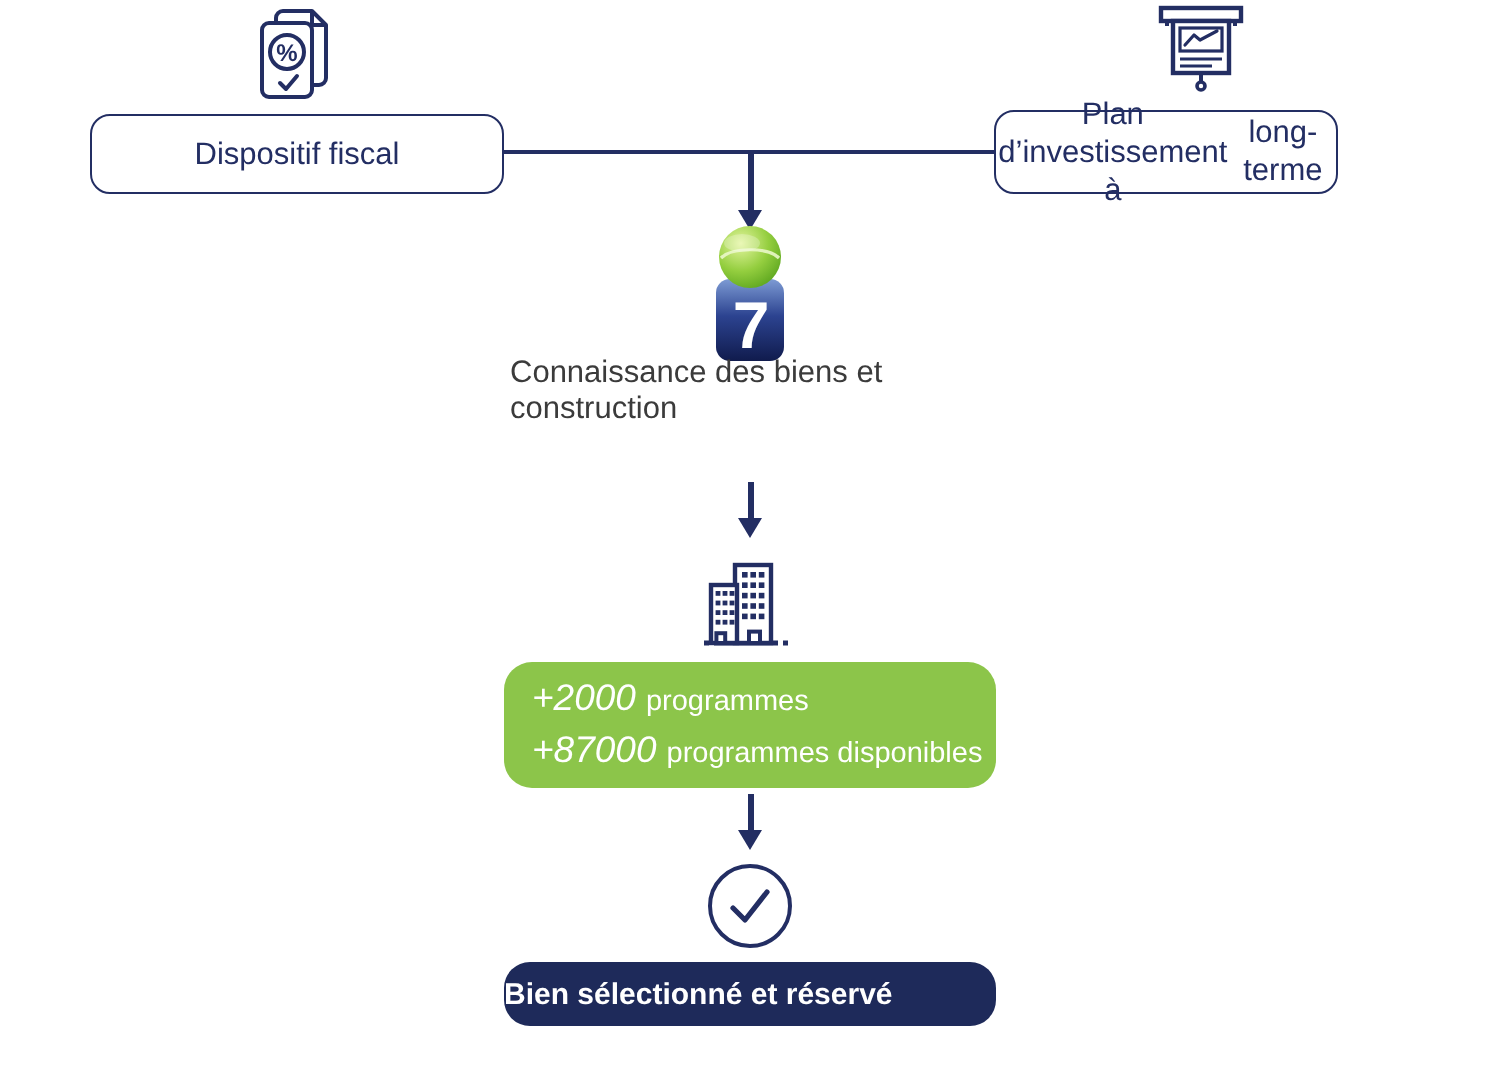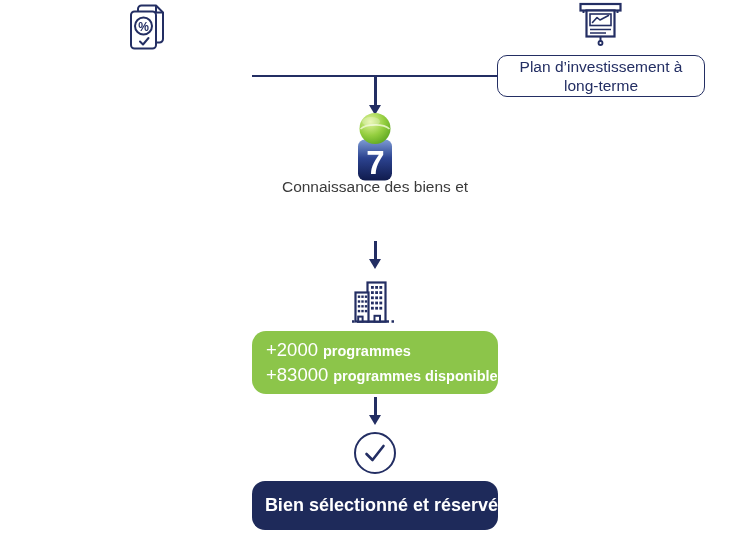--- a/index.html
+++ b/index.html
@@ -19,68 +19,71 @@
   .hline{position:absolute;background:#232e63;height:2.5px;}
   .vline{position:absolute;background:#232e63;width:2.5px;}
   .ahead{
     position:absolute;width:0;height:0;
     border-left:6.5px solid transparent;border-right:6.5px solid transparent;
     border-top:10px solid #232e63;
   }
   
   .knowledge{
     position:absolute;left:255px;top:178px;width:240px;
-    text-align:center;color:#3b3b3b;font-size:15.5px;line-height:17.5px;
+    color:#3b3b3b;font-size:15.5px;line-height:17.5px;
   }
   
   .stats-box{
     position:absolute;left:252px;top:331px;width:246px;height:63px;
     box-sizing:border-box;background:#8cc54a;border-radius:14px;
     display:flex;flex-direction:column;justify-content:center;
     padding-left:14px;color:#ffffff;
   }
   .stat-line{white-space:nowrap;line-height:23px;}
-  .stat-value{font-size:18.5px;margin-right:5px;}
-  .stat-label{font-size:14.5px;font-weight:bold;}
+  .stat-value{font-size:18.5px;margin-right:5px;font-style:italic;}
+  .stat-label{font-size:14.5px;}
   
   .result-box{
-    position:absolute;left:252px;top:481px;width:246px;height:49px;
+    position:absolute;left:252px;top:481px;width:246px;height:32px;
     box-sizing:border-box;background:#1e2a5a;border-radius:13px;
-    display:flex;align-items:center;justify-content:flex-end;
-    color:#ffffff;font-size:18px;font-weight:700;text-align:center;
+    display:flex;align-items:center;justify-content:flex-start;
+    color:#ffffff;font-size:15px;font-weight:700;text-align:center;
   }
   svg{display:block;}
 </style>
 </head>
 <body>
 
 <div class="stage">
 
   <svg class="abs" style="left:128px;top:3px;" width="40" height="48" viewBox="0 0 40 48">
     <path d="M13.5,2.5 H28 L35,9.5 V36 a3.5,3.5 0 0 1 -3.5,3.5 H13.5 a3.5,3.5 0 0 1 -3.5,-3.5 V6 a3.5,3.5 0 0 1 3.5,-3.5 Z" fill="#ffffff" stroke="#232e63" stroke-width="2" stroke-linejoin="round"></path>
     <path d="M28,2.5 V9.5 H35" fill="none" stroke="#232e63" stroke-width="2" stroke-linejoin="round"></path>
     <rect x="3" y="8.5" width="25" height="37" rx="3.5" fill="#ffffff" stroke="#232e63" stroke-width="2"></rect>
     <circle cx="15.5" cy="23" r="8.5" fill="none" stroke="#232e63" stroke-width="2"></circle>
     <text x="15.5" y="27.5" text-anchor="middle" font-size="12" font-weight="700" fill="#232e63">%</text>
     <path d="M12,38.5 l3,3 5.5,-6.5" fill="none" stroke="#232e63" stroke-width="2" stroke-linecap="round" stroke-linejoin="round"></path>
   </svg>
 
+  <div class="node-box" style="left:45px;top:57px;width:207px;height:40px;">
+    <span>Dispositif fiscal</span>
+  </div>
 
   <svg class="abs" style="left:577px;top:2px;" width="47" height="46" viewBox="0 0 47 46">
     <rect x="3.5" y="2" width="40" height="6.5" fill="#ffffff" stroke="#232e63" stroke-width="2.2"></rect>
     <path d="M6.5,8.5 v2.5 M40.5,8.5 v2.5" stroke="#232e63" stroke-width="2"></path>
     <rect x="9.5" y="8.5" width="28" height="26" fill="#ffffff" stroke="#232e63" stroke-width="2.2"></rect>
     <rect x="13" y="12" width="21" height="11.5" fill="none" stroke="#232e63" stroke-width="1.6"></rect>
     <path d="M15.5,20.5 L20,15.5 L23,18 L31.5,13.5" fill="none" stroke="#232e63" stroke-width="1.6" stroke-linejoin="round" stroke-linecap="round"></path>
     <path d="M13,27.5 H34 M13,31 H29" stroke="#232e63" stroke-width="1.6"></path>
     <path d="M23.5,34.5 V39" stroke="#232e63" stroke-width="2"></path>
     <circle cx="23.5" cy="41" r="2" fill="#ffffff" stroke="#232e63" stroke-width="1.8"></circle>
   </svg>
 
-  <div class="node-box" style="left:497px;top:55px;width:208px;height:42px;flex-direction:column;">
+  <div class="node-box" style="left:497px;top:55px;width:172px;height:42px;">
     <span>Plan d’investissement à</span>
     <span>long-terme</span>
   </div>
 
   <div class="hline" style="left:252px;top:74.5px;width:245px;"></div>
   <div class="vline" style="left:374px;top:75px;height:31px;"></div>
   <div class="ahead" style="left:369px;top:105px;"></div>
 
   <svg class="abs" style="left:355px;top:112px;" width="40" height="70" viewBox="0 0 40 70">
     <defs>
@@ -97,20 +100,21 @@
     </defs>
     <rect x="3" y="27.5" width="34" height="41" rx="7" fill="url(#lgBlue)"></rect>
     <text x="20.5" y="62" text-anchor="middle" font-size="33" font-weight="700" fill="#ffffff">7</text>
     <circle cx="20" cy="16.5" r="15.5" fill="url(#rgGreen)"></circle>
     <path d="M5.5,17 C11,11.5 29,11.5 34.5,17" stroke="#eaf7c9" stroke-width="1.6" fill="none" opacity="0.9"></path>
     <ellipse cx="16" cy="9.5" rx="9" ry="4.5" fill="#ffffff" opacity="0.25"></ellipse>
   </svg>
 
   <div class="knowledge">
     <div>Connaissance des biens et</div>
+    <div>construction</div>
   </div>
 
   <div class="vline" style="left:374px;top:241px;height:19px;"></div>
   <div class="ahead" style="left:369px;top:259px;"></div>
 
   <svg class="abs" style="left:351px;top:281px;" width="44" height="42" viewBox="0 0 44 42">
     <path d="M1,40.5 H3.5 M6,40.5 H38 M40.5,40.5 H43" stroke="#232e63" stroke-width="2.4"></path>
     <rect x="16.5" y="1.5" width="18" height="39" fill="#ffffff" stroke="#232e63" stroke-width="2.2"></rect>
     <rect x="4.5" y="11.5" width="13" height="29" fill="#ffffff" stroke="#232e63" stroke-width="2.2"></rect>
     <g fill="#232e63">
@@ -144,21 +148,21 @@
     </g>
     <rect x="23.5" y="34.8" width="5.5" height="5.7" fill="#ffffff" stroke="#232e63" stroke-width="2"></rect>
     <rect x="7.2" y="35.6" width="4.4" height="4.9" fill="#ffffff" stroke="#232e63" stroke-width="2"></rect>
   </svg>
 
   <div class="stats-box">
     <div class="stat-line">
       <span class="stat-value">+2000</span><span class="stat-label">programmes</span>
     </div>
     <div class="stat-line">
-      <span class="stat-value">+83000</span><span class="stat-label">programmes disponibles</span>
+      <span class="stat-value">+87000</span><span class="stat-label">programmes disponibles</span>
     </div>
   </div>
 
   <div class="vline" style="left:374px;top:397px;height:19px;"></div>
   <div class="ahead" style="left:369px;top:415px;"></div>
 
   <svg class="abs" style="left:353px;top:431px;" width="44" height="44" viewBox="0 0 44 44">
     <circle cx="22" cy="22" r="20" fill="#ffffff" stroke="#232e63" stroke-width="2"></circle>
     <path d="M13.5,23 L19.5,29 L30.5,15" fill="none" stroke="#232e63" stroke-width="2.6" stroke-linecap="round" stroke-linejoin="round"></path>
   </svg>

